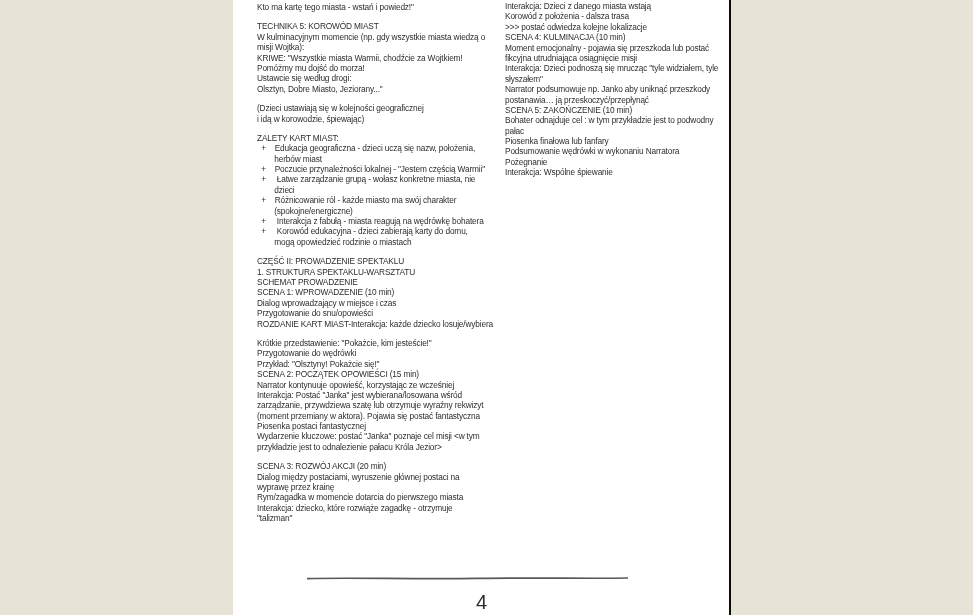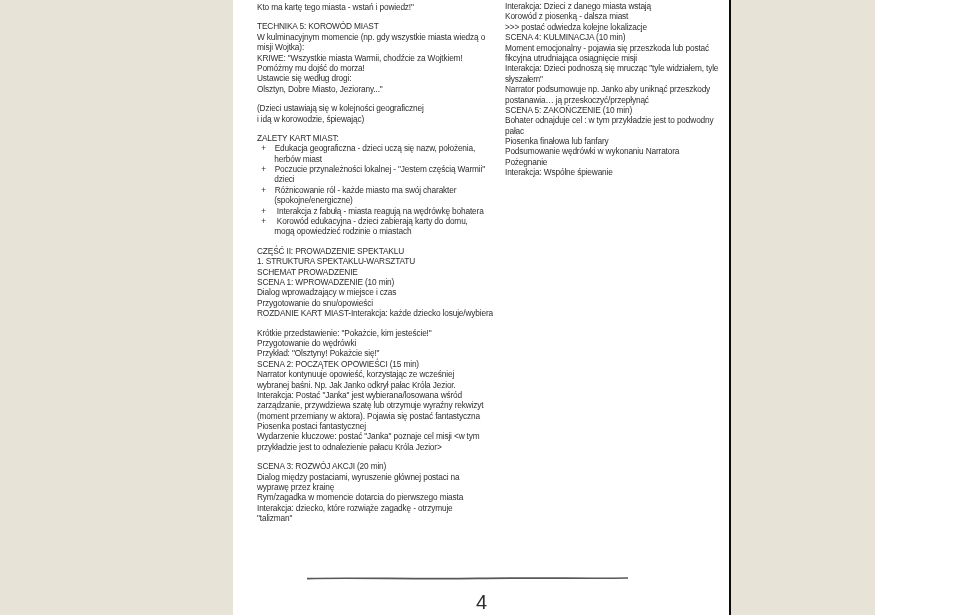--- a/index.html
+++ b/index.html
@@ -1,18 +1,18 @@
 <!DOCTYPE html>
 <html><head>
 <meta charset="utf-8">
 <style>
   html,body{margin:0;padding:0;}
   body{width:973px;height:615px;overflow:hidden;
        font-family:"Liberation Sans",sans-serif;}
-  .desk{position:relative;width:875px;height:615px;
+  .desk{position:relative;width:973px;height:615px;
         background:var(--desk,#e8e3d7);}
   .paper{position:absolute;left:233px;top:0;width:497px;height:615px;
          background:var(--paper,#ffffff);}
   .page-edge-line{position:absolute;left:729px;top:0;width:2px;height:615px;
                   background:var(--edge,#0c0c0c);}
   .col{position:absolute;}
   .col-left{left:257px;top:2px;width:246px;}
   .col-right{left:505px;top:1px;width:226px;}
   .block{margin:0 0 9px 0;}
   .line{height:10.4px;line-height:10.4px;font-size:8.3px;
@@ -48,20 +48,21 @@
       </div>
       <div class="block">
         <div class="line">(Dzieci ustawiają się w kolejności geograficznej</div>
         <div class="line">i idą w korowodzie, śpiewając)</div>
       </div>
       <div class="block">
         <div class="line">ZALETY KART MIAST:</div>
         <div class="line">  +    Edukacja geograficzna - dzieci uczą się nazw, położenia,</div>
         <div class="line">        herbów miast</div>
         <div class="line">  +    Poczucie przynależności lokalnej - "Jestem częścią Warmii"</div>
+        <div class="line">  +     Łatwe zarządzanie grupą - wołasz konkretne miasta, nie</div>
         <div class="line">        dzieci</div>
         <div class="line">  +    Różnicowanie ról - każde miasto ma swój charakter</div>
         <div class="line">        (spokojne/energiczne)</div>
         <div class="line">  +     Interakcja z fabułą - miasta reagują na wędrówkę bohatera</div>
         <div class="line">  +     Korowód edukacyjna - dzieci zabierają karty do domu,</div>
         <div class="line">        mogą opowiedzieć rodzinie o miastach</div>
       </div>
       <div class="block">
         <div class="line">CZĘŚĆ II: PROWADZENIE SPEKTAKLU</div>
         <div class="line">1. STRUKTURA SPEKTAKLU-WARSZTATU</div>
@@ -70,42 +71,41 @@
         <div class="line">Dialog wprowadzający w miejsce i czas</div>
         <div class="line">Przygotowanie do snu/opowieści</div>
         <div class="line">ROZDANIE KART MIAST-Interakcja: każde dziecko losuje/wybiera</div>
       </div>
       <div class="block">
         <div class="line">Krótkie przedstawienie: "Pokażcie, kim jesteście!"</div>
         <div class="line">Przygotowanie do wędrówki</div>
         <div class="line">Przykład: "Olsztyny! Pokażcie się!"</div>
         <div class="line">SCENA 2: POCZĄTEK OPOWIEŚCI (15 min)</div>
         <div class="line">Narrator kontynuuje opowieść, korzystając ze wcześniej</div>
-        <div class="line">wybranej baśni. Np. Jak Janko odkrył pałac Króla Jezior.</div>
         <div class="line">Interakcja: Postać "Janka" jest wybierana/losowana wśród</div>
         <div class="line">zarządzanie, przywdziewa szatę lub otrzymuje wyraźny rekwizyt</div>
         <div class="line">(moment przemiany w aktora). Pojawia się postać fantastyczna</div>
         <div class="line">Piosenka postaci fantastycznej</div>
         <div class="line">Wydarzenie kluczowe: postać "Janka" poznaje cel misji &lt;w tym</div>
         <div class="line">przykładzie jest to odnalezienie pałacu Króla Jezior&gt;</div>
       </div>
       <div class="block">
         <div class="line">SCENA 3: ROZWÓJ AKCJI (20 min)</div>
         <div class="line">Dialog między postaciami, wyruszenie głównej postaci na</div>
         <div class="line">wyprawę przez krainę</div>
         <div class="line">Rym/zagadka w momencie dotarcia do pierwszego miasta</div>
         <div class="line">Interakcja: dziecko, które rozwiąże zagadkę - otrzymuje</div>
         <div class="line">"talizman"</div>
       </div>
     </div>
 
   <div class="col col-right">
       <div class="block">
         <div class="line">Interakcja: Dzieci z danego miasta wstają</div>
-        <div class="line">Korowód z piosenką - dalsza miast</div>
+        <div class="line">Korowód z położenia - dalsza trasa</div>
         <div class="line">&gt;&gt;&gt; postać odwiedza kolejne lokalizacje</div>
         <div class="line">SCENA 4: KULMINACJA (10 min)</div>
         <div class="line">Moment emocjonalny - pojawia się przeszkoda lub postać</div>
         <div class="line">fikcyjna utrudniająca osiągnięcie misji</div>
         <div class="line">Interakcja: Dzieci podnoszą się mrucząc "tyle widziałem, tyle</div>
         <div class="line">słyszałem"</div>
         <div class="line">Narrator podsumowuje np. Janko aby uniknąć przeszkody</div>
         <div class="line">postanawia… ją przeskoczyć/przepłynąć</div>
         <div class="line">SCENA 5: ZAKOŃCZENIE (10 min)</div>
         <div class="line">Bohater odnajduje cel : w tym przykładzie jest to podwodny</div>

